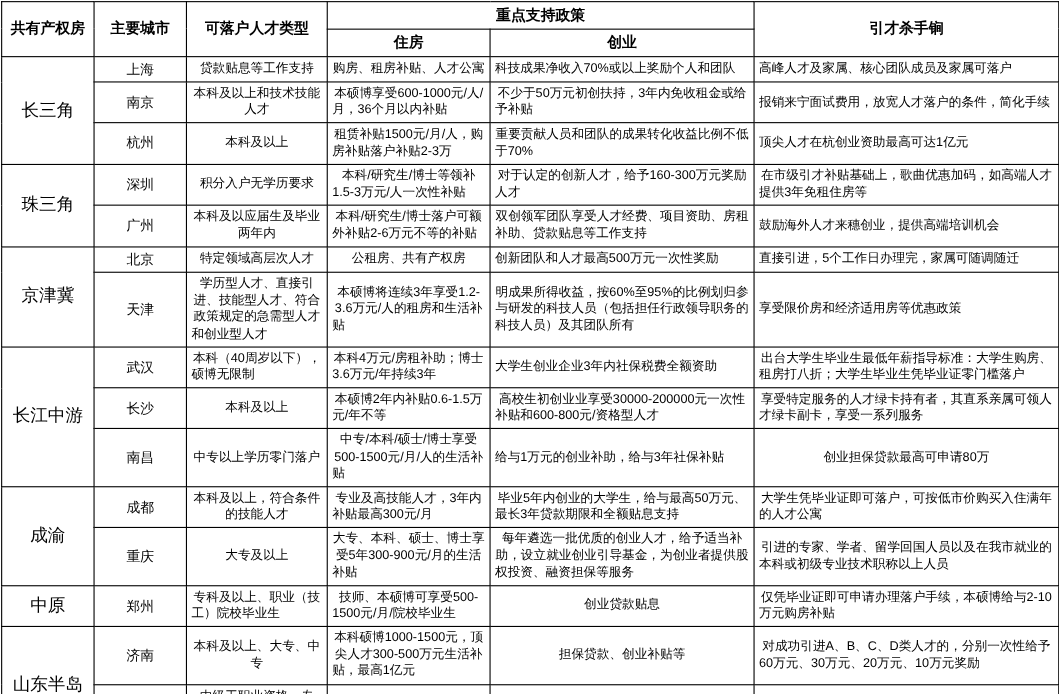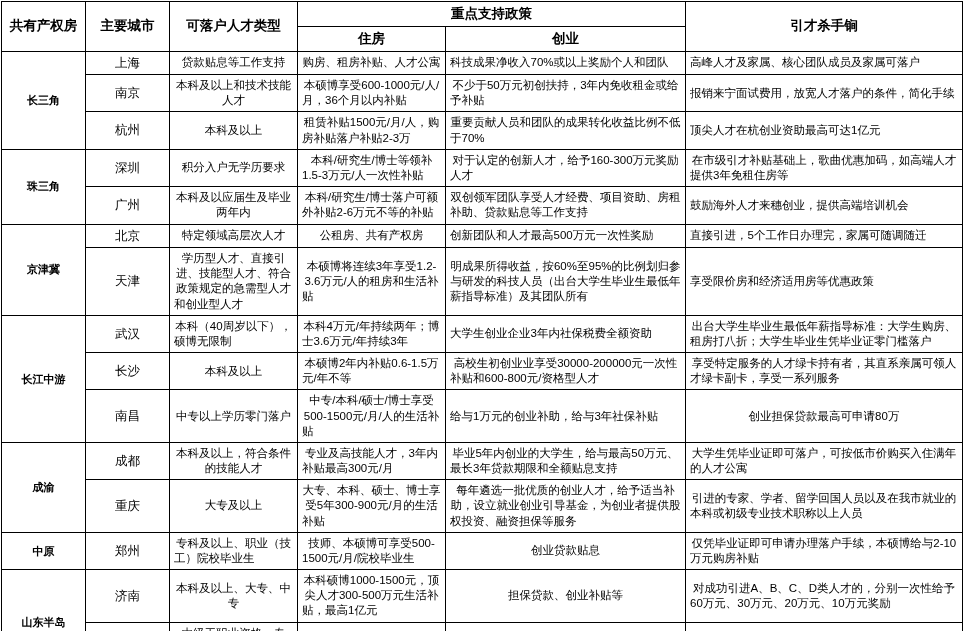--- a/index.html
+++ b/index.html
@@ -24,22 +24,22 @@
   }
   thead th{
     font-weight:bold;
     font-size:13.5px;
     padding:6px 4px;
   }
   td{
     font-size:11.5px;
   }
   td.cluster{
-    font-size:11px;
-    font-weight:bold;
+    font-size:16px;
+    font-weight:normal;
   }
   td.city{
     font-size:12.5px;
   }
   td.talent, td.housing, td.startup, td.recruit{
     text-align:justify;
     text-align-last:left;
     font-size:11.5px;
   }
   td.center-text{
@@ -123,28 +123,28 @@
           <td class="city center-text">北京</td>
           <td class="talent center-text">特定领域高层次人才</td>
           <td class="housing center-text">公租房、共有产权房</td>
           <td class="startup">创新团队和人才最高500万元一次性奖励</td>
           <td class="recruit">直接引进，5个工作日办理完，家属可随调随迁</td>
         </tr>
         <tr>
           <td class="city center-text">天津</td>
           <td class="talent">学历型人才、直接引进、技能型人才、符合政策规定的急需型人才和创业型人才</td>
           <td class="housing">本硕博将连续3年享受1.2-3.6万元/人的租房和生活补贴</td>
-          <td class="startup">明成果所得收益，按60%至95%的比例划归参与研发的科技人员（出台大学生毕业生最低年薪指导标准）及其团队所有</td>
+          <td class="startup">明成果所得收益，按60%至95%的比例划归参与研发的科技人员（包括担任行政领导职务的科技人员）及其团队所有</td>
           <td class="recruit">享受限价房和经济适用房等优惠政策</td>
         </tr>
         <tr>
           <td class="cluster" rowspan="3">长江中游</td>
           <td class="city center-text">武汉</td>
           <td class="talent">本科（40周岁以下），硕博无限制</td>
-          <td class="housing">本科4万元/年持续两年；博士3.6万元/年持续3年</td>
+          <td class="housing">本科4万元/房租补助；博士3.6万元/年持续3年</td>
           <td class="startup">大学生创业企业3年内社保税费全额资助</td>
           <td class="recruit">出台大学生毕业生最低年薪指导标准：大学生购房、租房打八折；大学生毕业生凭毕业证零门槛落户</td>
         </tr>
         <tr>
           <td class="city center-text">长沙</td>
           <td class="talent center-text">本科及以上</td>
           <td class="housing">本硕博2年内补贴0.6-1.5万元/年不等</td>
           <td class="startup">高校生初创业业享受30000-200000元一次性补贴和600-800元/资格型人才</td>
           <td class="recruit">享受特定服务的人才绿卡持有者，其直系亲属可领人才绿卡副卡，享受一系列服务</td>
         </tr>

